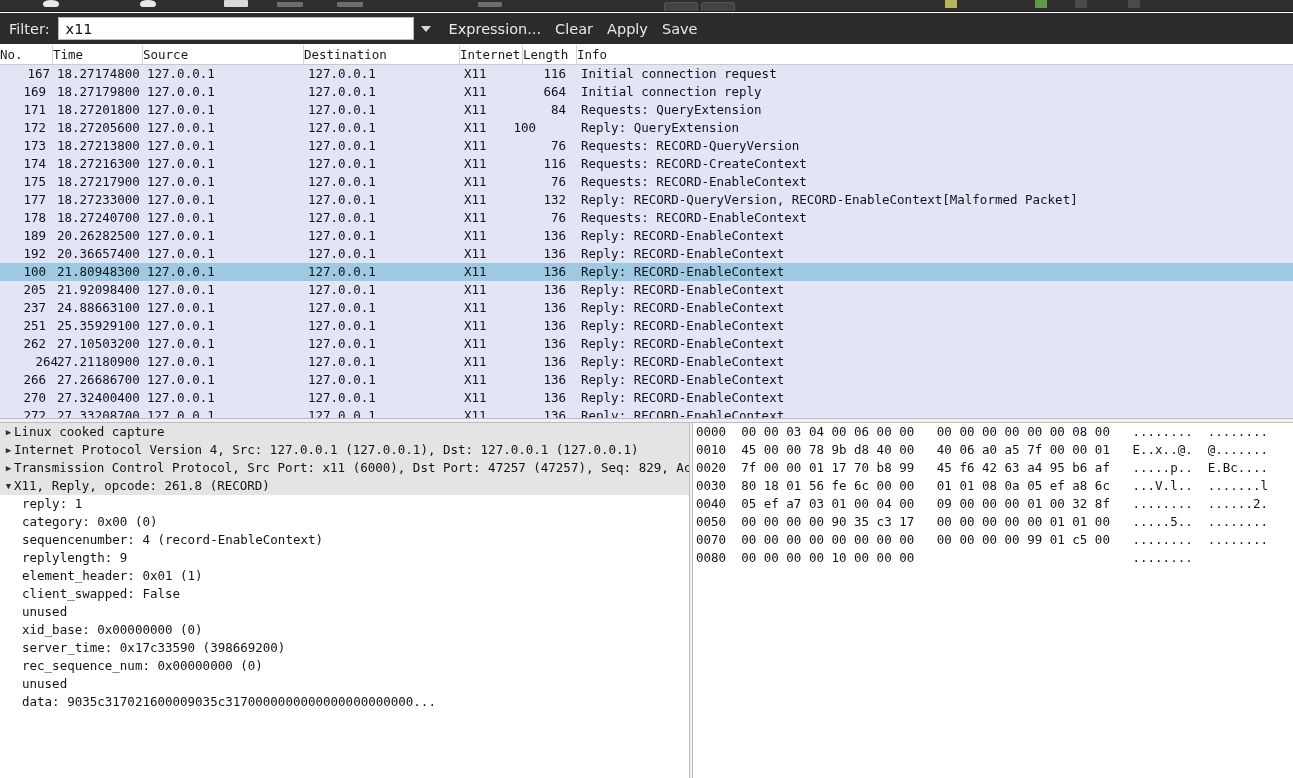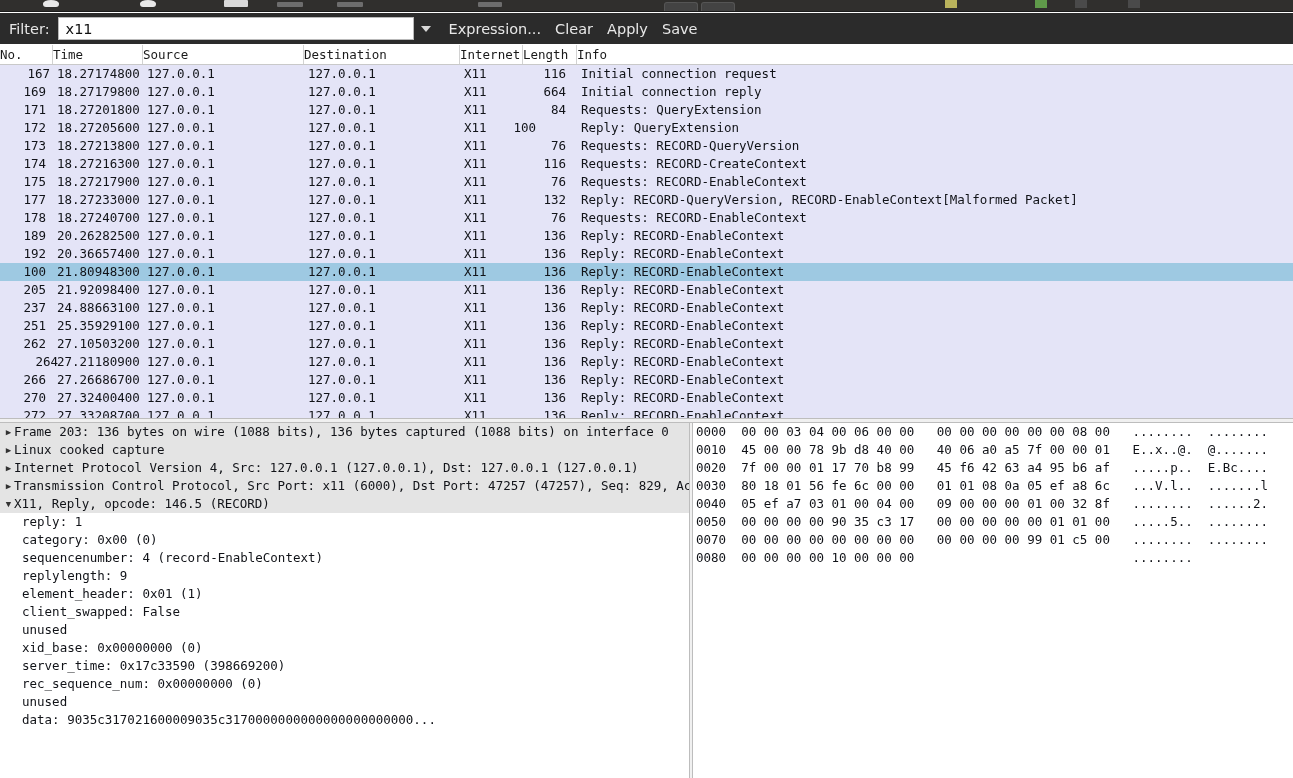--- a/index.html
+++ b/index.html
@@ -373,25 +373,24 @@
           <div class="pcell" style="left: 459px; width: 62px; padding-left: 5px;">X11</div>
           <div class="pcell r" style="left: 522px; width: 48px; padding-right: 4px;">136</div>
           <div class="pcell" style="left: 576px; width: 700px; padding-left: 5px;">Reply: RECORD-EnableContext</div>
         </div>
       </div>
   </div>
 
   <div class="hsplit"></div>
 
   <div class="details" id="details-body">
-      <div class="drow hl"><span class="twisty">▶</span><span>Frame 203: 136 bytes on wire (1088 bits), 136 bytes captured (1088 bits) on interface 0</span></div>
       <div class="drow hl"><span class="twisty">▶</span><span>Linux cooked capture</span></div>
       <div class="drow hl"><span class="twisty">▶</span><span>Internet Protocol Version 4, Src: 127.0.0.1 (127.0.0.1), Dst: 127.0.0.1 (127.0.0.1)</span></div>
       <div class="drow hl"><span class="twisty">▶</span><span>Transmission Control Protocol, Src Port: x11 (6000), Dst Port: 47257 (47257), Seq: 829, Ack: 137,</span></div>
-      <div class="drow hl"><span class="twisty">▼</span><span>X11, Reply, opcode: 146.5 (RECORD)</span></div>
+      <div class="drow hl"><span class="twisty">▼</span><span>X11, Reply, opcode: 261.8 (RECORD)</span></div>
       <div class="drow child"><span>reply: 1</span></div>
       <div class="drow child"><span>category: 0x00 (0)</span></div>
       <div class="drow child"><span>sequencenumber: 4 (record-EnableContext)</span></div>
       <div class="drow child"><span>replylength: 9</span></div>
       <div class="drow child"><span>element_header: 0x01 (1)</span></div>
       <div class="drow child"><span>client_swapped: False</span></div>
       <div class="drow child"><span>unused</span></div>
       <div class="drow child"><span>xid_base: 0x00000000 (0)</span></div>
       <div class="drow child"><span>server_time: 0x17c33590 (398669200)</span></div>
       <div class="drow child"><span>rec_sequence_num: 0x00000000 (0)</span></div>

